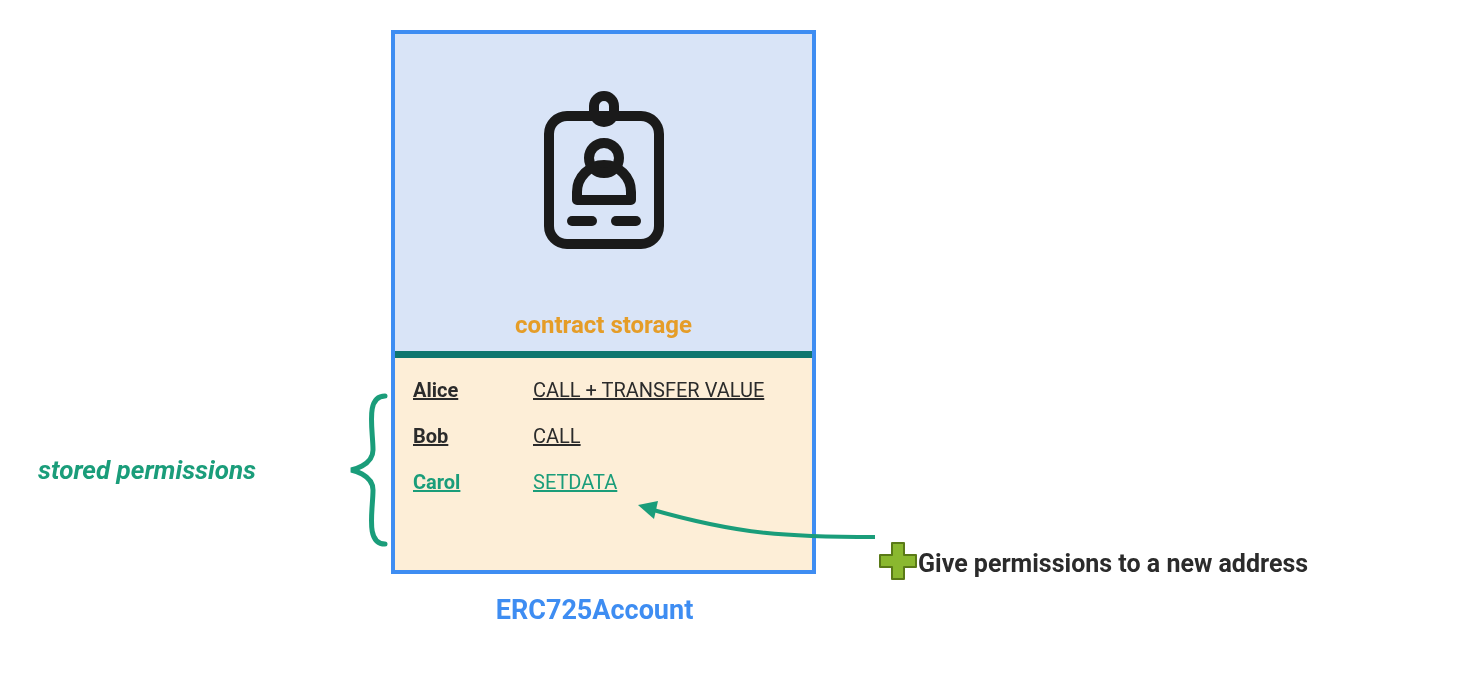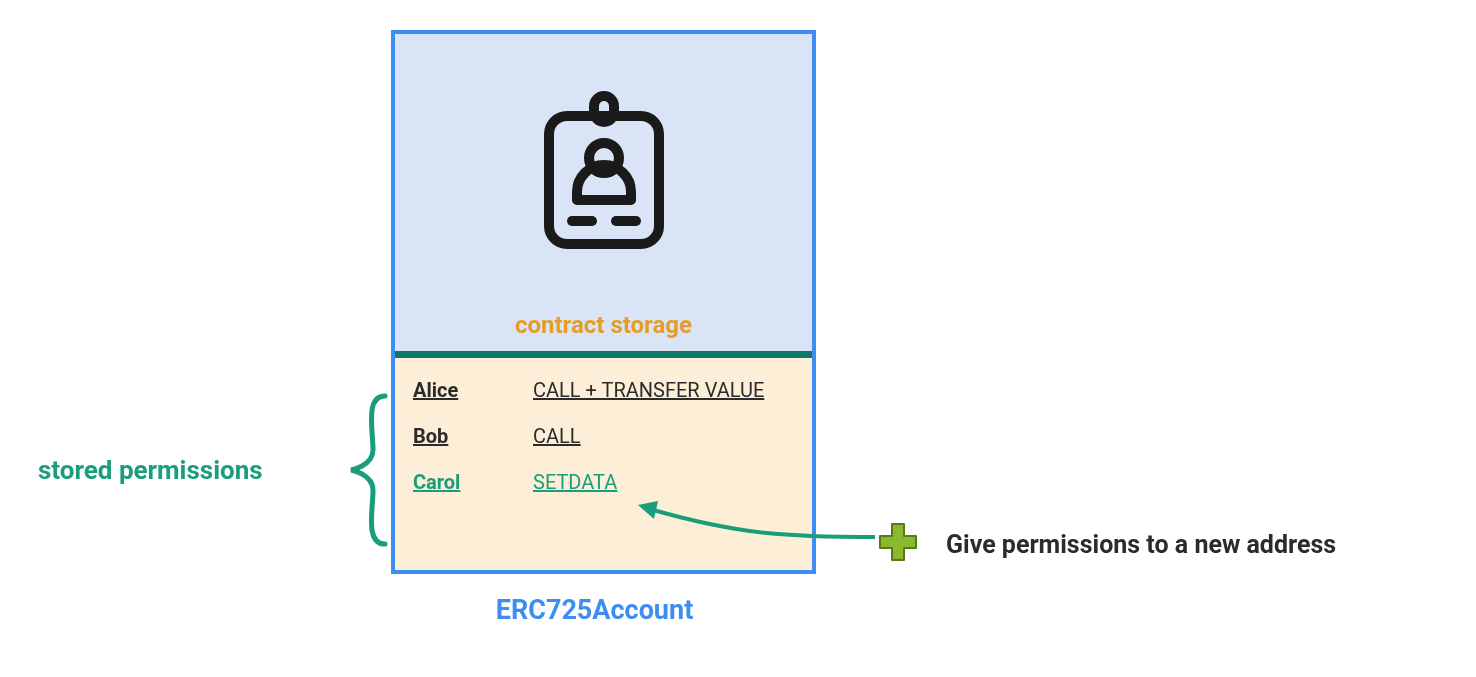--- a/index.html
+++ b/index.html
@@ -69,31 +69,32 @@
     font-size:27px;
   }
 
   
   .stored-label {
     position:absolute;
     left:38px; top:455px;
     color:#1a9d7a;
     font-weight:700;
     font-size:26px;
+    font-style:italic;
   }
   .brace {
     position:absolute;
     left:345px; top:390px;
   }
 
   
   .give-perm {
     position:absolute;
-    left:878px; top:522px;
-    display:flex; align-items:center; gap:28px;
+    left:878px; top:541px;
+    display:flex; align-items:center; gap:0;
   }
   .give-perm-text {
     color:#2b2b2b;
     font-weight:700;
     font-size:25px;
   }
   .arrow-svg {
     position:absolute;
     left:630px; top:495px;
   }

